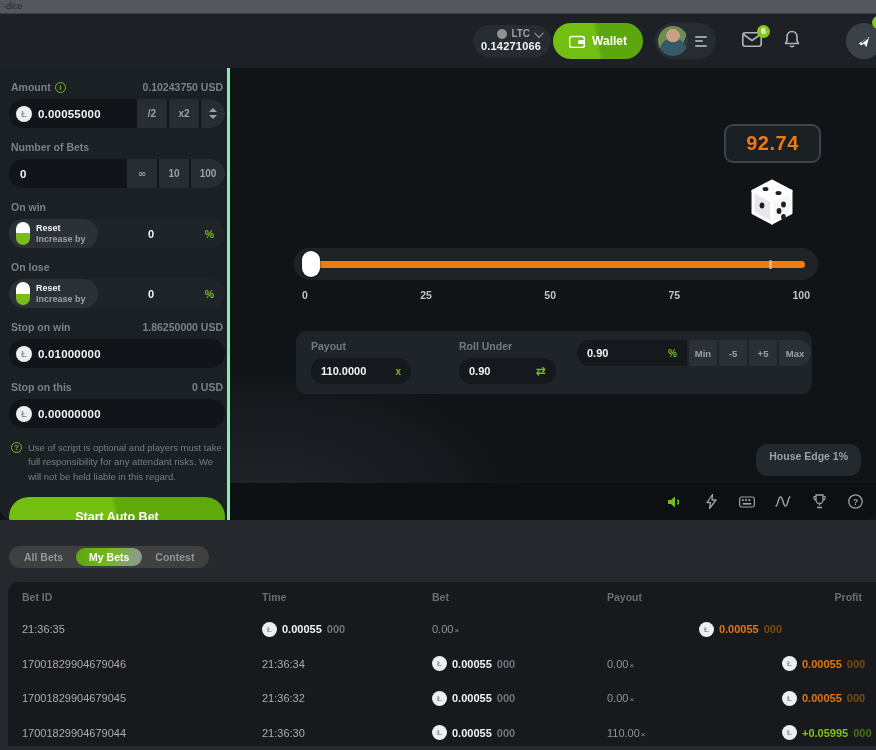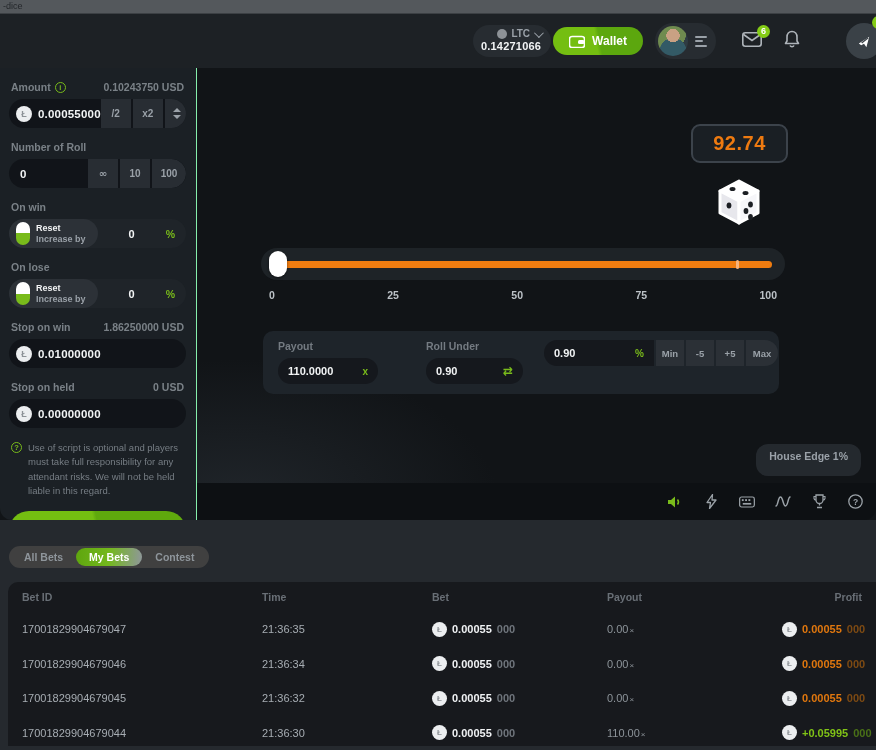--- a/index.html
+++ b/index.html
@@ -15,21 +15,21 @@
     justify-content:flex-end; padding-right:0; position:relative; }
   .cur-pill { background:#272c31; border-radius:16px; padding:3px 10px 4px 8px;
     display:flex; flex-direction:column; align-items:flex-end; line-height:1.15; }
   .cur-top { display:flex; align-items:center; gap:4px; }
   .cur-coin { width:10px; height:10px; border-radius:50%; background:#8d9297;
     display:inline-block; }
   .cur-code { color:#9aa1a8; font-size:10px; font-weight:700; }
   .chev { width:7px; height:7px; border-right:1.5px solid #9aa1a8;
     border-bottom:1.5px solid #9aa1a8; transform:rotate(45deg) translateY(-2px); }
   .cur-bal { color:#f2f4f5; font-size:11px; font-weight:800; letter-spacing:.2px; }
-  .wallet-btn { margin-left:2px; height:28px; border-radius:18px; border:none;
+  .wallet-btn { margin-left:2px; height:36px; border-radius:18px; border:none;
     background:linear-gradient(80deg,#74be11 48%,#5ca70e 52%);
     color:#fff; font-weight:800; font-size:12px; padding:8px 16px;
     display:flex; align-items:center; gap:7px; cursor:pointer;
     font-family:inherit; }
   .avatar-pill { margin-left:12px; height:36px; background:#272c31;
     border-radius:18px; display:flex; align-items:center; padding:3px 9px 3px 3px; gap:7px; }
   .avatar { width:30px; height:30px; border-radius:50%;
     background:
       radial-gradient(circle at 50% 32%, #c9a183 0 26%, transparent 27%),
       radial-gradient(circle at 50% 85%, #335a66 0 45%, transparent 46%),
@@ -41,22 +41,22 @@
   .badge { position:absolute; top:-7px; right:-8px; background:#84cc16; color:#fff;
     font-size:9px; font-weight:800; border-radius:9px; padding:1px 4px; line-height:11px; }
   .chat-wrap { position:relative; margin-left:46px; margin-right:-6px; }
   .chat-circle { width:36px; height:36px; border-radius:50%; background:#3a4147;
     display:flex; align-items:center; justify-content:center; }
 
   
   .content { display:flex; height:452px; border-radius:0 0 12px 12px; overflow:hidden; }
 
   
-  .panel { width:197px; background:#1b2025; border-right:1px solid #86efac;
-    padding:5px 10px 0 9px; }
+  .panel { width:230px; background:#1b2025; border-right:3px solid #86efac;
+    padding:5px 2px 0 9px; }
   .flabel { display:flex; justify-content:space-between; align-items:center;
     font-size:10.5px; color:#7a8187; font-weight:600; margin:13px 2px 6px; }
   .flabel:first-child { margin-top:8px; }
   .flabel .lft { display:flex; align-items:center; gap:4px; }
   .info-i { width:11px; height:11px; border:1px solid #79bb1b; border-radius:50%;
     color:#79bb1b; font-size:7.5px; font-weight:800; display:inline-flex;
     align-items:center; justify-content:center; font-style:normal; }
   .inp { background:#111419; border-radius:14.5px; height:29px; display:flex;
     align-items:center; padding-left:7px; overflow:hidden; }
   .coin { width:16px; height:16px; border-radius:50%; background:#eceef0;
@@ -250,21 +250,21 @@
         <button class="sbtn">/2</button>
         <button class="sbtn">x2</button>
         <span class="stepper">
           <span class="tri-up"></span>
           <span class="tri-dn"></span>
         </span>
       </span>
     </div>
 
     <div class="flabel">
-      <span>Number of Roll</span>
+      <span>Number of Bets</span>
     </div>
     <div class="inp">
       <b style="margin-left:4px;">0</b>
       <span class="seg">
         <button class="sbtn" style="border-radius:0; font-family:'DejaVu Sans',sans-serif;">∞</button>
         <button class="sbtn">10</button>
         <button class="sbtn wide" style="border-radius:0 14.5px 14.5px 0;">100</button>
       </span>
     </div>
 
@@ -301,21 +301,21 @@
     <div class="flabel">
       <span>Stop on win</span>
       <span>1.86250000 USD</span>
     </div>
     <div class="inp">
       <span class="coin">Ł</span>
       <b>0.01000000</b>
     </div>
 
     <div class="flabel">
-      <span>Stop on held</span>
+      <span>Stop on this</span>
       <span>0 USD</span>
     </div>
     <div class="inp">
       <span class="coin">Ł</span>
       <b>0.00000000</b>
     </div>
 
     <div class="disclaimer">
       <i class="q-i">?</i>
       <span class="txt">Use of script is optional and players must take full responsibility for any attendant risks. We will not be held liable in this regard.</span>
@@ -442,21 +442,20 @@
   <div class="table">
     <div class="thead">
       <span>Bet ID</span>
       <span>Time</span>
       <span>Bet</span>
       <span>Payout</span>
       <span class="h-profit">Profit</span>
     </div>
     <div id="tbody">
         <div class="trow">
-          <span class="cell id">17001829904679047</span>
           <span class="cell time">21:36:35</span>
           <span class="cell bet">
             <span class="coin">Ł</span>
             <b>0.00055</b>
             <i>000</i>
           </span>
           <span class="cell payout">0.00<span class="mult">×</span></span>
           <span class="cell profit loss">
             <span class="coin">Ł</span>
             <b>0.00055</b>

